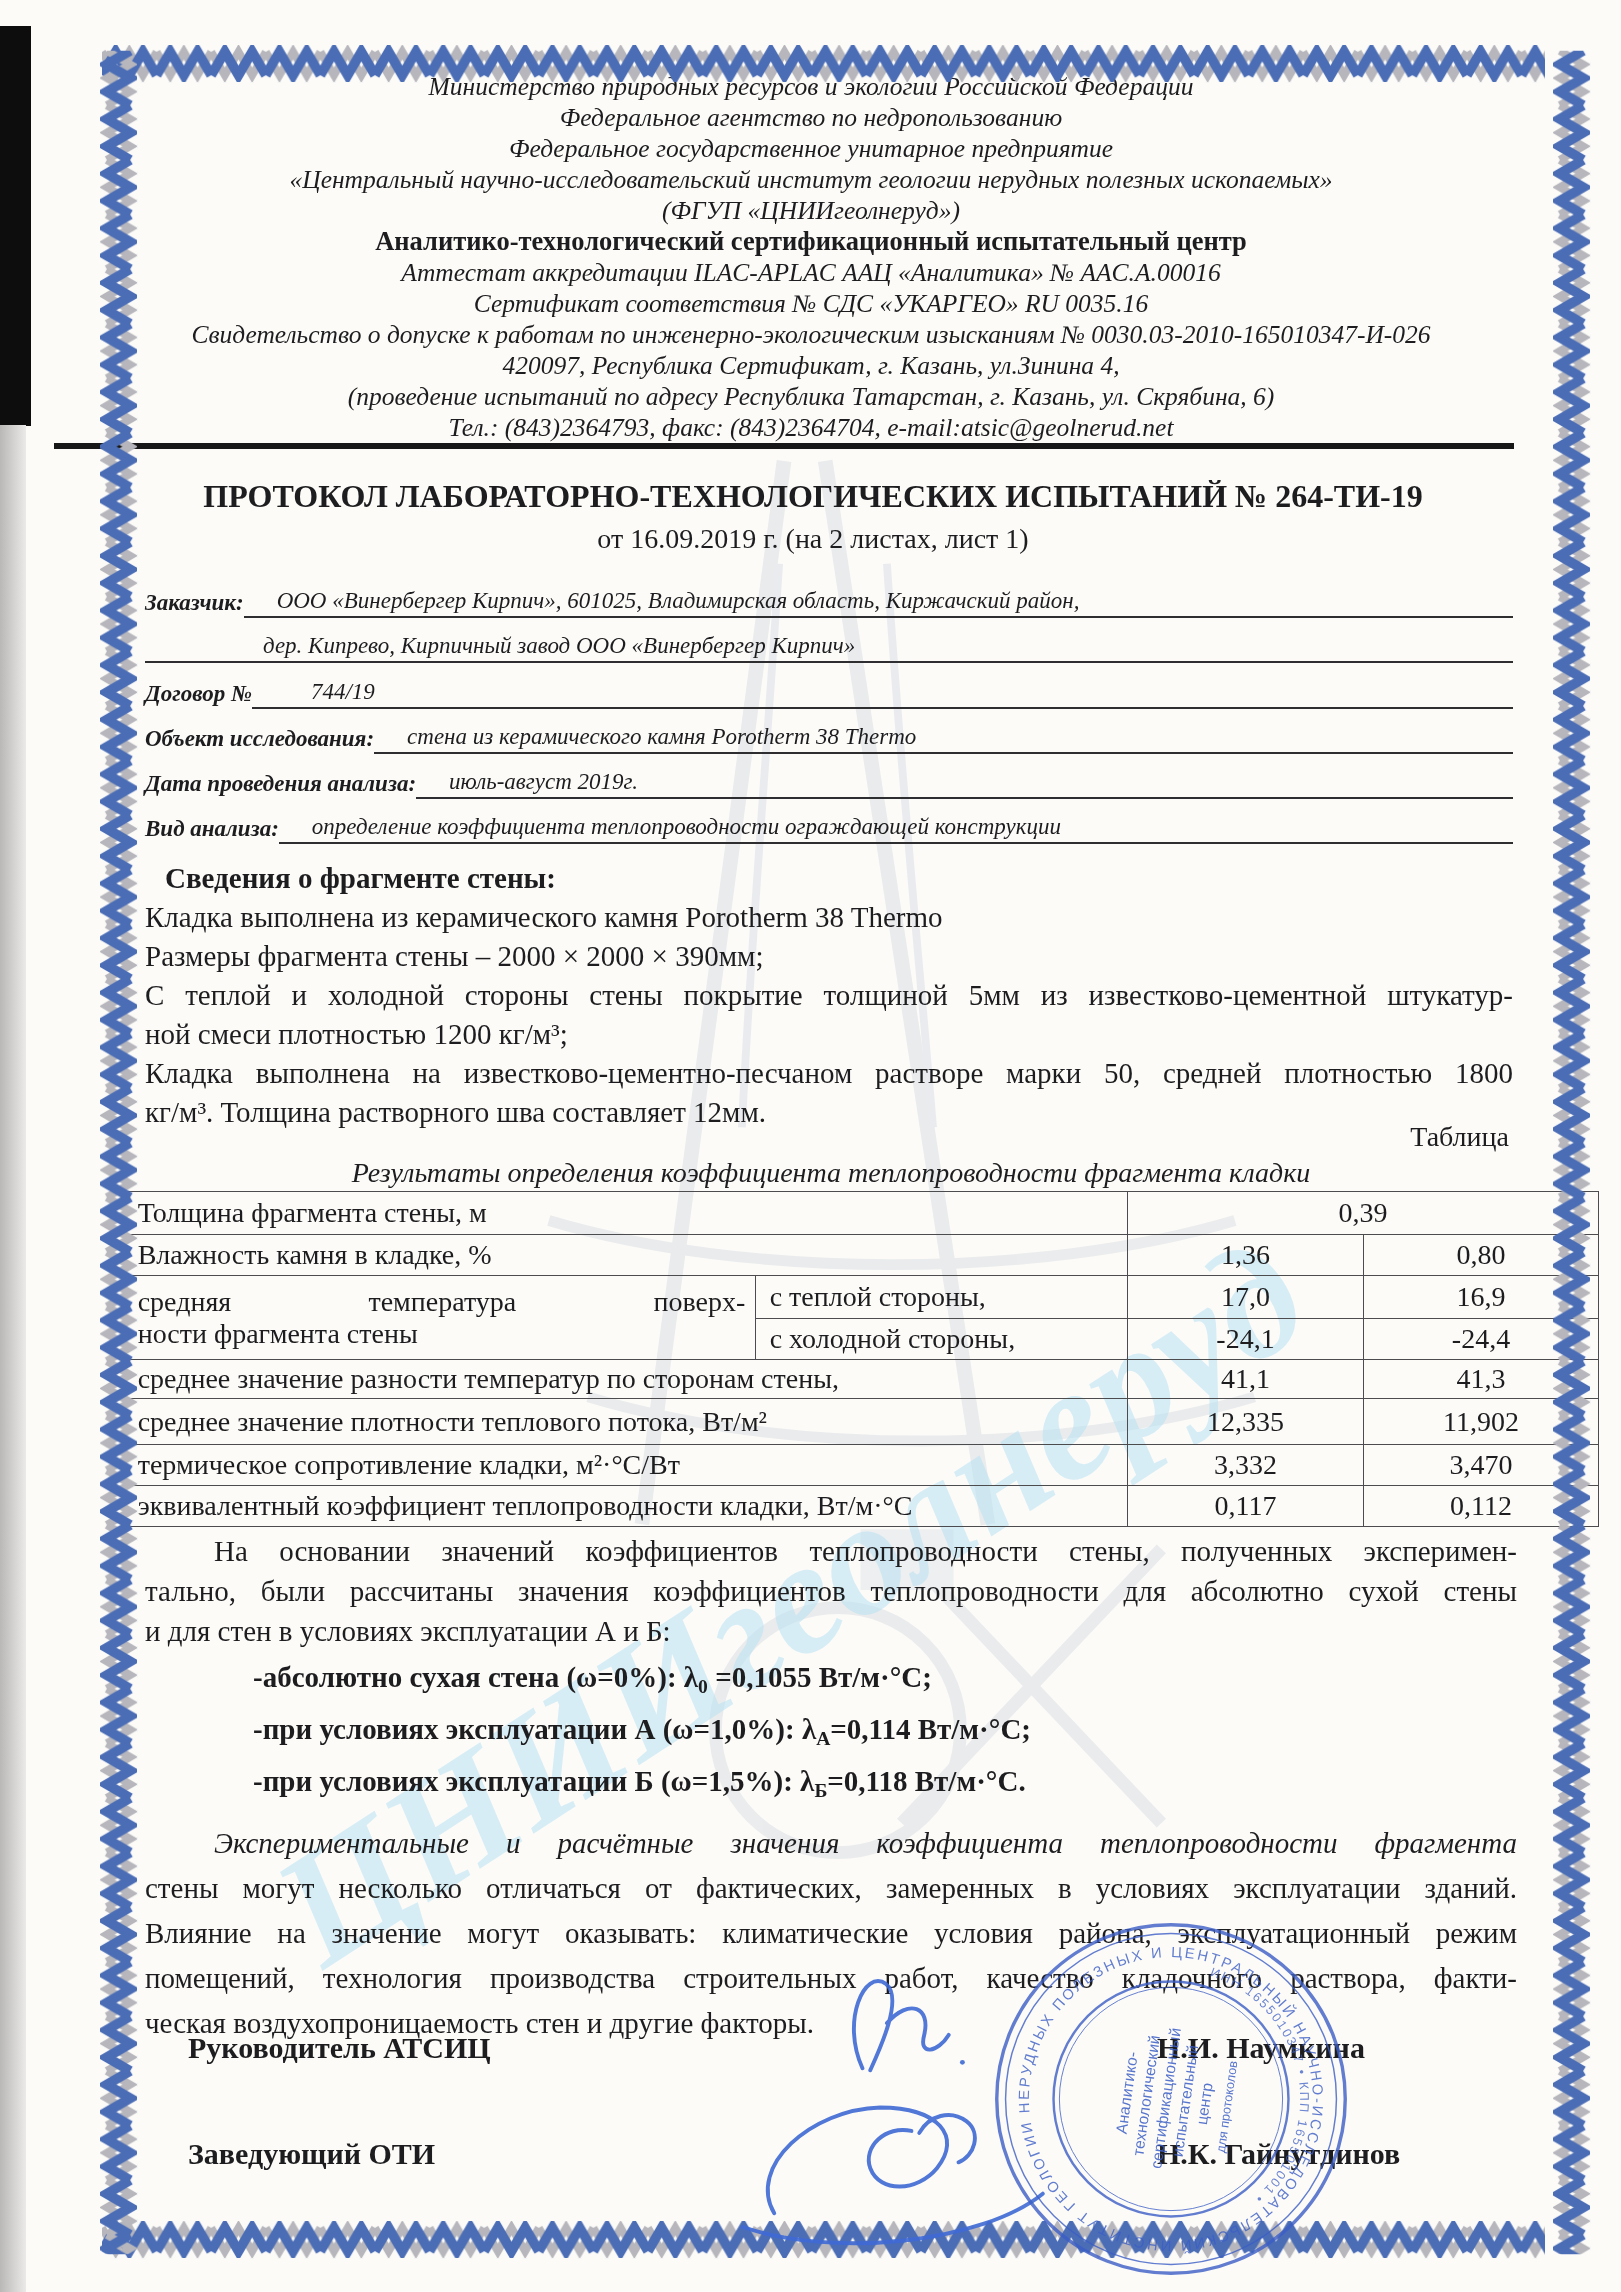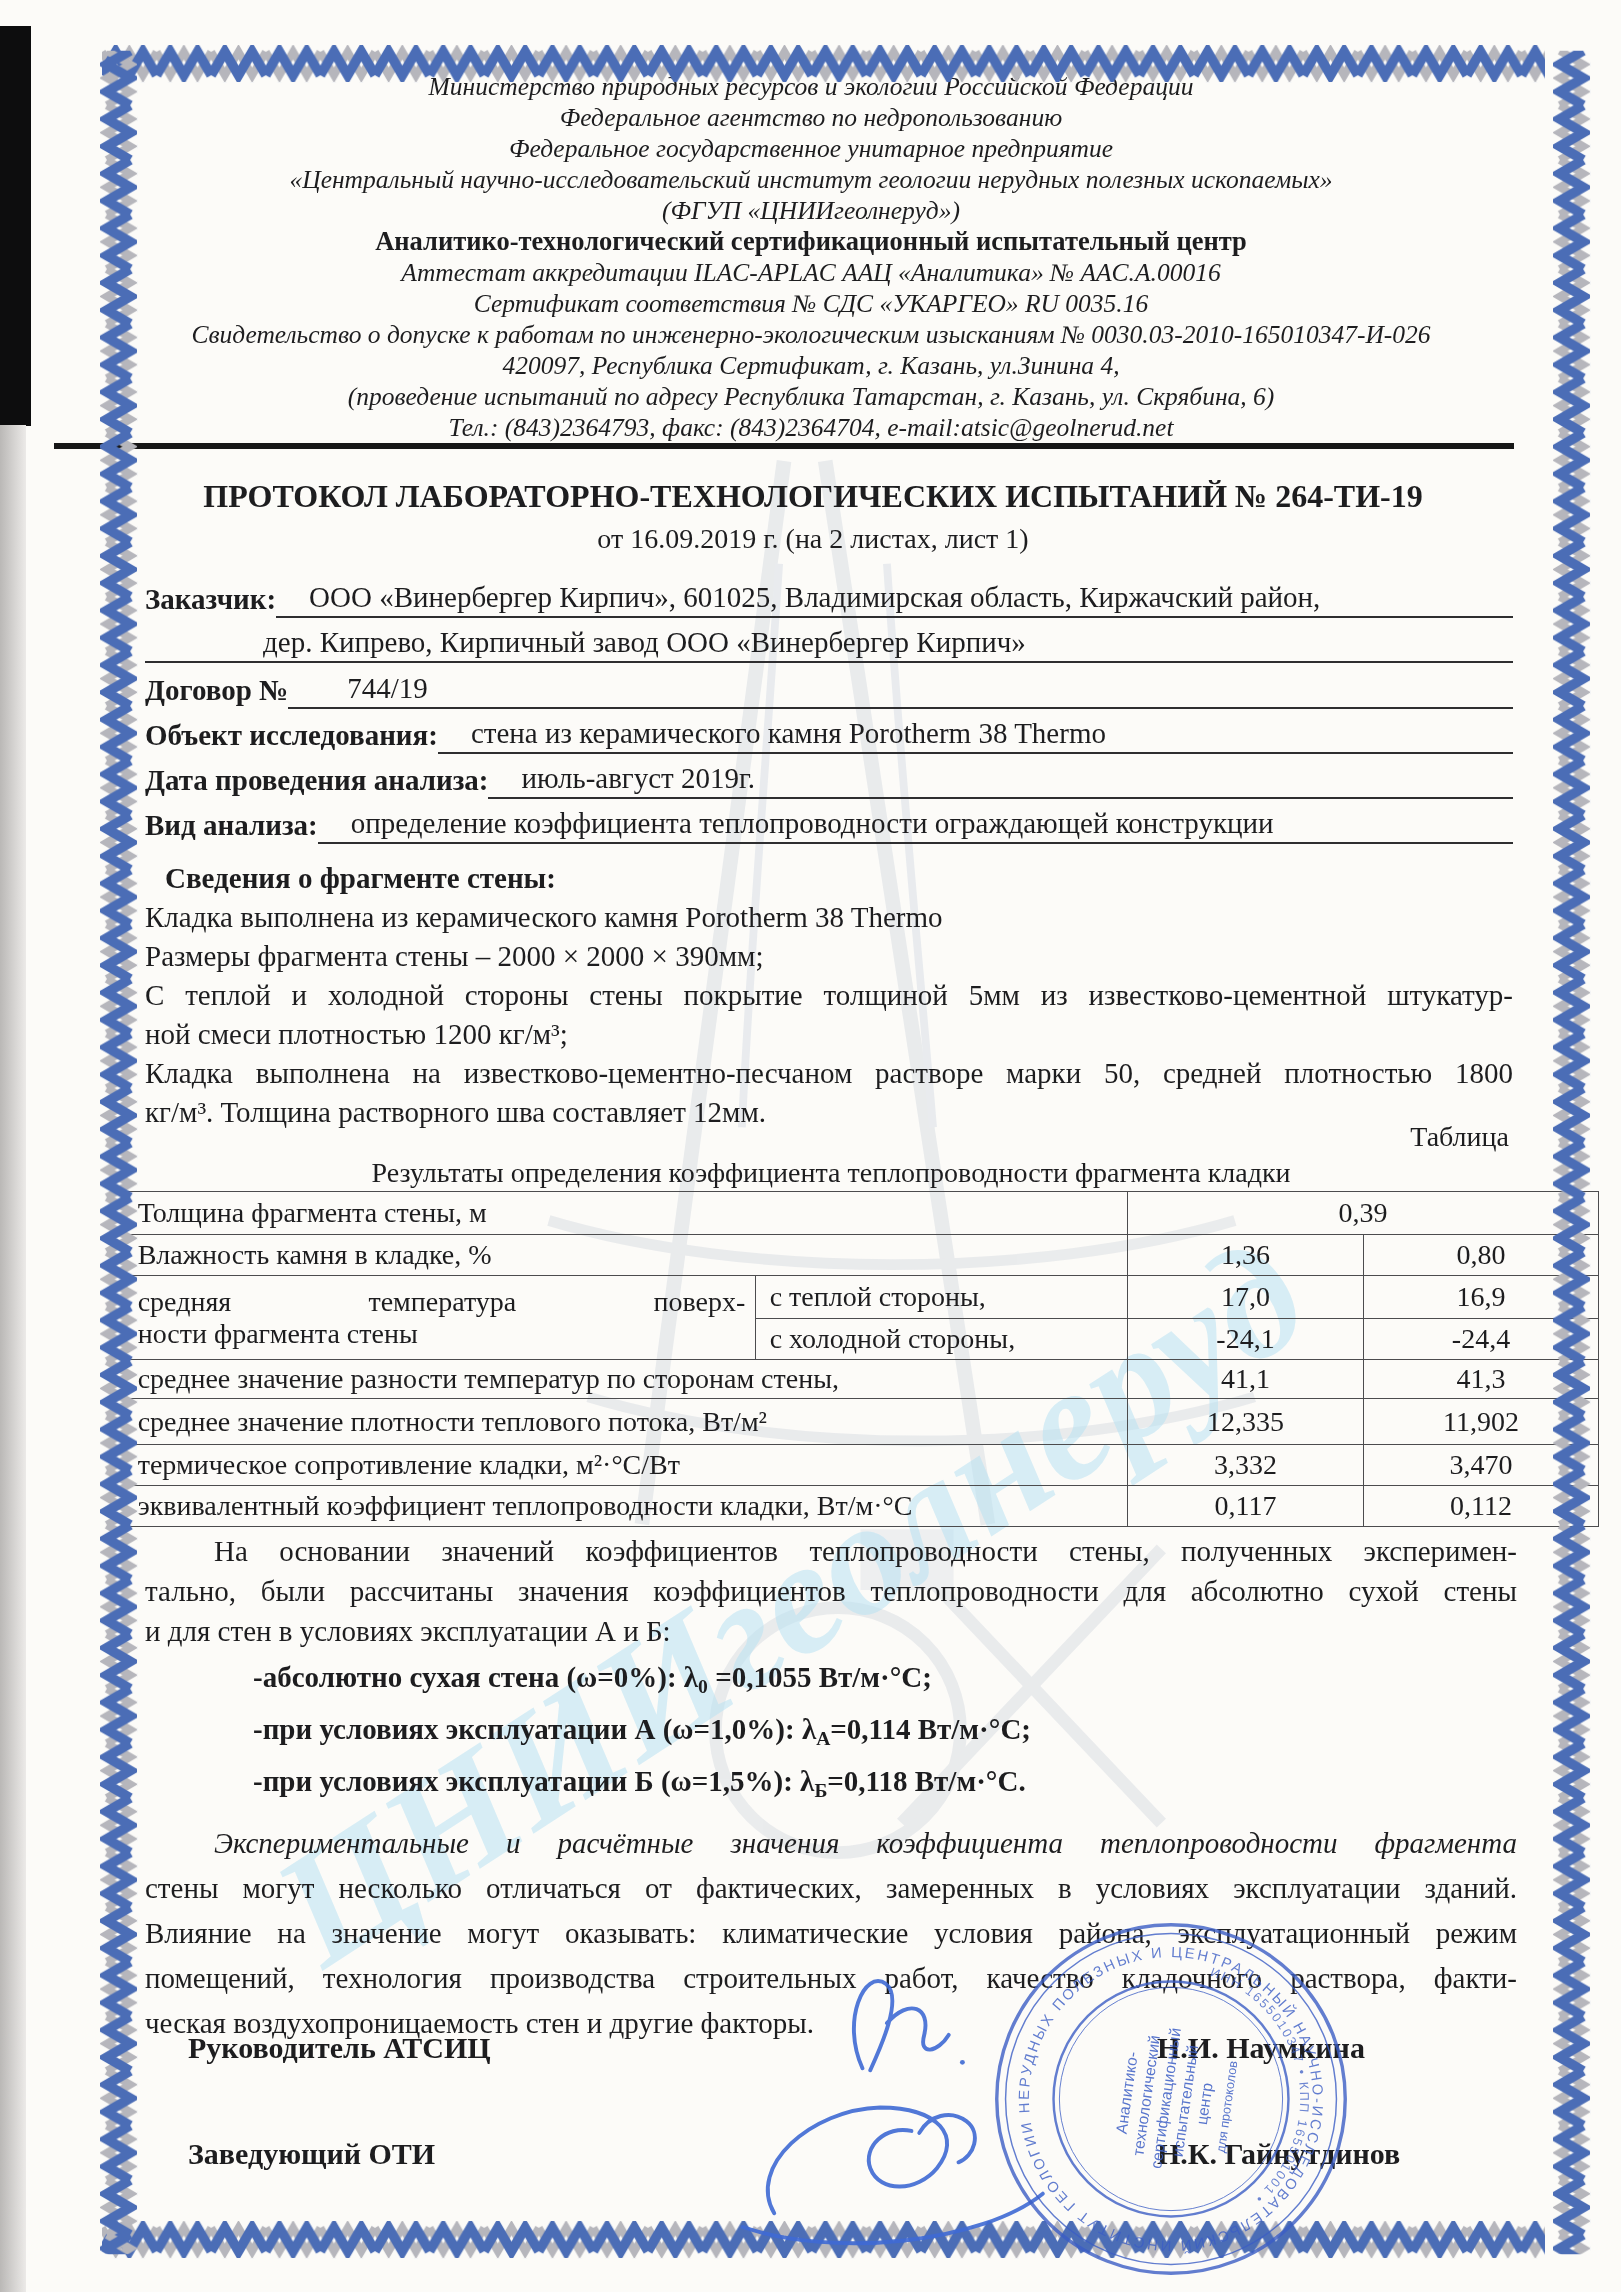--- a/index.html
+++ b/index.html
@@ -8,30 +8,30 @@
   .abs{position:absolute;}
   
   #hdr{top:71px;left:159px;width:1304px;text-align:center;font-style:italic;font-size:25.5px;line-height:31px;z-index:2;}
   #hdr .hline{white-space:nowrap;}
   #hdr .hbold{font-style:normal;font-weight:bold;font-size:26.5px;}
   #rule{top:443px;left:54px;width:1460px;height:5.9px;background:#171717;z-index:2;}
   
   #title{top:478px;left:127px;width:1372px;text-align:center;font-weight:bold;font-size:32px;z-index:2;}
   #subtitle{top:523px;left:127px;width:1372px;text-align:center;font-size:28px;z-index:2;}
   
-  .frow{position:absolute;left:145px;width:1368px;height:45px;font-size:29px;display:flex;align-items:flex-end;z-index:2;}
+  .frow{position:absolute;left:145px;width:1368px;height:45px;font-size:23px;display:flex;align-items:flex-end;z-index:2;font-style:italic;}
   .flabel{font-weight:bold;white-space:nowrap;padding-bottom:2px;}
   .fval{flex:1;border-bottom:2px solid #2e2e30;padding:0 0 2px 33px;white-space:nowrap;}
   
   #wall{top:859px;left:145px;width:1368px;font-size:29px;line-height:39px;z-index:2;}
   #wall .wheading{font-weight:bold;margin-left:20px;}
   .just{text-align:justify;text-align-last:justify;}
   
   #tbl-label{top:1121px;left:145px;width:1364px;text-align:right;font-size:28px;z-index:2;}
-  #tbl-caption{top:1157px;left:145px;width:1372px;text-align:center;font-size:28px;z-index:2;}
+  #tbl-caption{top:1157px;left:145px;width:1372px;text-align:center;font-size:28px;z-index:2;font-style:italic;}
   #rtable{top:1191px;left:123px;z-index:2;border-collapse:collapse;font-size:28px;}
   #rtable td{border:1.6px solid #4c4c4e;padding:2px 9.8px 2px 13.7px;}
   #rtable td.v{text-align:center;padding:2px 3.9px;margin-top:24px;}
   #rtable .l2 div:first-child{text-align:justify;text-align-last:justify;}
   
   #conc{top:1531px;left:145px;width:1372px;font-size:29px;line-height:40px;z-index:2;}
   #conc .ind{text-indent:69px;}
   #lambdas{top:1656px;left:253px;width:1176px;font-weight:bold;font-size:29px;line-height:43px;z-index:2;}
   .subs{font-size:19.6px;vertical-align:-5.9px;}
   

